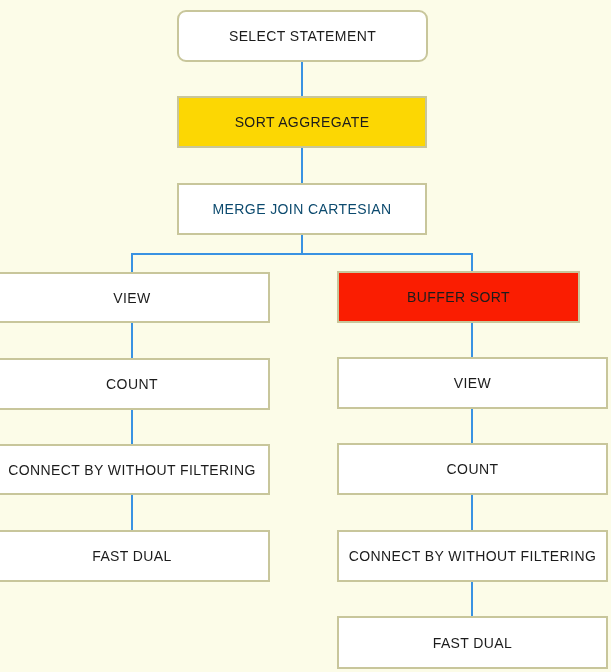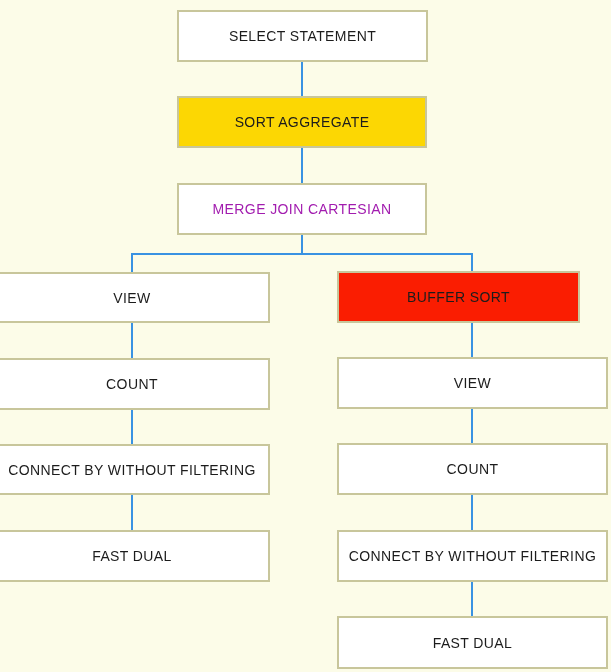--- a/index.html
+++ b/index.html
@@ -42,28 +42,28 @@
     <div class="connector" style="left: 131px; top: 253px; width: 342px; height: 2px; background: rgb(57, 146, 226);"></div>
     <div class="connector" style="left: 131px; top: 253px; width: 2px; height: 19px; background: rgb(57, 146, 226);"></div>
     <div class="connector" style="left: 471px; top: 253px; width: 2px; height: 18px; background: rgb(57, 146, 226);"></div>
     <div class="connector" style="left: 131px; top: 323px; width: 2px; height: 35px; background: rgb(57, 146, 226);"></div>
     <div class="connector" style="left: 131px; top: 410px; width: 2px; height: 34px; background: rgb(57, 146, 226);"></div>
     <div class="connector" style="left: 131px; top: 495px; width: 2px; height: 35px; background: rgb(57, 146, 226);"></div>
     <div class="connector" style="left: 471px; top: 323px; width: 2px; height: 34px; background: rgb(57, 146, 226);"></div>
     <div class="connector" style="left: 471px; top: 409px; width: 2px; height: 34px; background: rgb(57, 146, 226);"></div>
     <div class="connector" style="left: 471px; top: 495px; width: 2px; height: 35px; background: rgb(57, 146, 226);"></div>
     <div class="connector" style="left: 471px; top: 582px; width: 2px; height: 34px; background: rgb(57, 146, 226);"></div>
-    <div class="node" style="left: 177px; top: 10px; width: 251px; height: 52px; background: rgb(255, 255, 255); border-color: rgb(200, 198, 155);">
+    <div class="node" style="left: 177px; top: 10px; width: 251px; height: 52px; background: rgb(255, 255, 255); border-color: rgb(200, 198, 155); border-radius: 9px;">
       <span class="label" style="color: rgb(28, 28, 28);">SELECT STATEMENT</span>
     </div>
     <div class="node" style="left: 177px; top: 96px; width: 250px; height: 52px; background: rgb(252, 215, 3); border-color: rgb(200, 198, 155);">
       <span class="label" style="color: rgb(28, 28, 28);">SORT AGGREGATE</span>
     </div>
     <div class="node" style="left: 177px; top: 183px; width: 250px; height: 52px; background: rgb(255, 255, 255); border-color: rgb(200, 198, 155);">
-      <span class="label" style="color: #a21caf; text-align: right;">MERGE JOIN CARTESIAN</span>
+      <span class="label" style="color: #0c4a6e; text-align: right;">MERGE JOIN CARTESIAN</span>
     </div>
     <div class="node" style="left: -6px; top: 272px; width: 276px; height: 51px; background: rgb(255, 255, 255); border-color: rgb(200, 198, 155);">
       <span class="label" style="color: rgb(28, 28, 28);">VIEW</span>
     </div>
     <div class="node" style="left: 337px; top: 271px; width: 243px; height: 52px; background: rgb(250, 29, 1); border-color: rgb(200, 198, 155);">
       <span class="label" style="color: rgb(28, 28, 28);">BUFFER SORT</span>
     </div>
     <div class="node" style="left: -6px; top: 358px; width: 276px; height: 52px; background: rgb(255, 255, 255); border-color: rgb(200, 198, 155);">
       <span class="label" style="color: rgb(28, 28, 28);">COUNT</span>
     </div>

